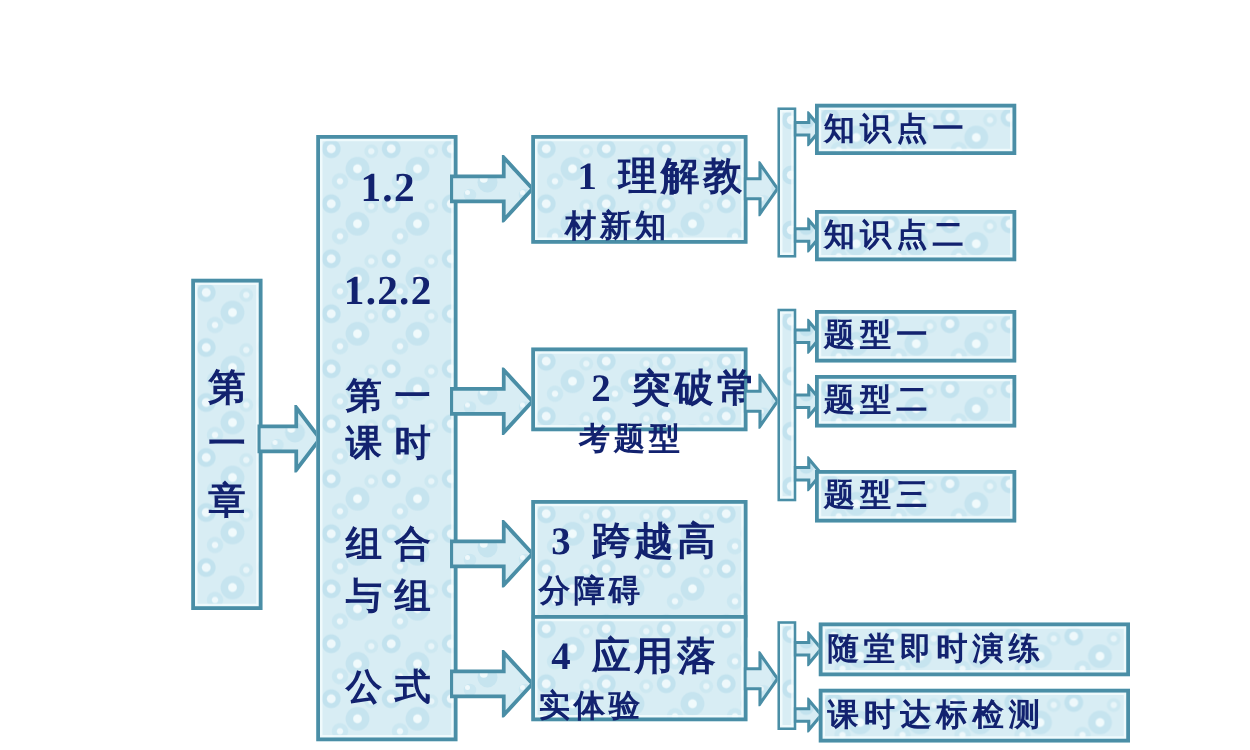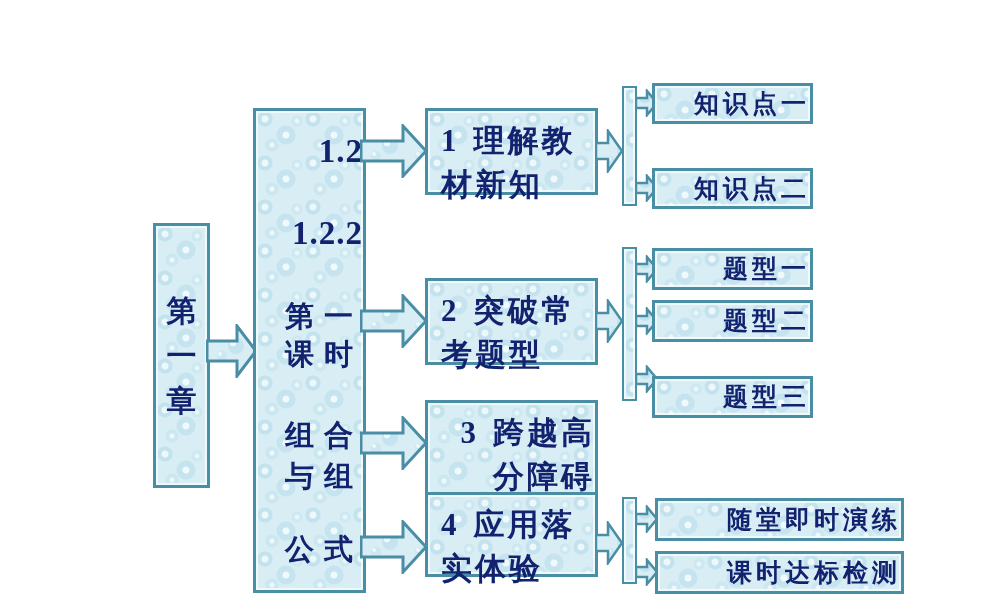--- a/index.html
+++ b/index.html
@@ -19,29 +19,29 @@
       radial-gradient(circle at 41px 10px,#e8f5f9 0 2px, #cde8f1 3px 5px, rgba(205,232,241,0) 6px),
       radial-gradient(circle at 16px 34px,#eef8fb 0 2px, #cbe7f1 3px 6px, rgba(203,231,241,0) 7px);
     background-size:48px 44px;
     box-shadow:inset 0 0 0 2px rgba(245,252,254,0.8);
   }
   .bar{border-width:2px;}
   .arr{position:absolute;}
   
   .ch{position:absolute;left:0;right:0;text-align:center;font-size:30px;line-height:36px;}
   
-  .ul{position:absolute;left:2px;right:0;text-align:right;}
+  .ul{position:absolute;left:2px;right:0;text-align:center;}
   .code{font-size:33px;letter-spacing:1px;}
   .row{font-size:29px;letter-spacing:10px;text-indent:10px;}
   
   .sl1{margin:9px 0 0 13px;font-size:31px;letter-spacing:3px;white-space:nowrap;}
-  .sl2{margin:2px 0 0 13px;font-size:31px;letter-spacing:3px;white-space:nowrap;}
+  .sl2{margin:2px 0 0 3px;font-size:25px;letter-spacing:3px;white-space:nowrap;}
   .num{display:inline-block;margin-right:17px;letter-spacing:0;}
   
-  .leaf{text-align:right;font-size:25px;letter-spacing:4px;text-indent:4px;white-space:nowrap;}
+  .leaf{text-align:left;font-size:25px;letter-spacing:4px;text-indent:4px;white-space:nowrap;}
 </style>
 </head>
 <body>
 
 <div class="canvas">
 
   <svg width="0" height="0" style="position:absolute" aria-hidden="true">
     <defs>
       <pattern id="bubpat" patternUnits="userSpaceOnUse" width="44" height="40">
         <rect width="44" height="40" fill="#d8edf4"></rect>
@@ -82,29 +82,29 @@
   <svg class="arr" style="left:360px;top:294px" width="68" height="54" viewBox="0 0 68 54">
     <polygon points="1,17 43,17 43,2 66,27 43,52 43,37 1,37" fill="url(#bubpat)" stroke="#4a8ea6" stroke-width="3"></polygon>
   </svg>
   <svg class="arr" style="left:360px;top:416px" width="68" height="54" viewBox="0 0 68 54">
     <polygon points="1,17 43,17 43,2 66,27 43,52 43,37 1,37" fill="url(#bubpat)" stroke="#4a8ea6" stroke-width="3"></polygon>
   </svg>
   <svg class="arr" style="left:360px;top:520px" width="68" height="54" viewBox="0 0 68 54">
     <polygon points="1,17 43,17 43,2 66,27 43,52 43,37 1,37" fill="url(#bubpat)" stroke="#4a8ea6" stroke-width="3"></polygon>
   </svg>
 
-  <div class="bx" style="left:425px;top:108px;width:173px;height:87px;">
+  <div class="bx" style="left:425px;top:108px;width:173px;height:87px;padding-left:21px;">
     <div class="sl1"><span class="num">1</span><span>理解教</span></div>
     <div class="sl2">材新知</div>
   </div>
-  <div class="bx" style="left:425px;top:278px;width:173px;height:87px;">
+  <div class="bx" style="left:425px;top:278px;width:173px;height:67px;padding-left:32px;">
     <div class="sl1"><span class="num">2</span><span>突破常</span></div>
     <div class="sl2">考题型</div>
   </div>
-  <div class="bx" style="left:425px;top:400px;width:173px;height:110px;text-align:right;">
+  <div class="bx" style="left:425px;top:400px;width:173px;height:110px;">
     <div class="sl1"><span class="num">3</span><span>跨越高</span></div>
     <div class="sl2">分障碍</div>
   </div>
   <div class="bx" style="left:425px;top:492px;width:173px;height:85px;">
     <div class="sl1"><span class="num">4</span><span>应用落</span></div>
     <div class="sl2">实体验</div>
   </div>
 
   <svg class="arr" style="left:595px;top:129px" width="29" height="44" viewBox="0 0 29 44">
     <polygon points="1,14 13,14 13,2 27,22 13,42 13,30 1,30" fill="url(#bubpat)" stroke="#4a8ea6" stroke-width="2.5"></polygon>

